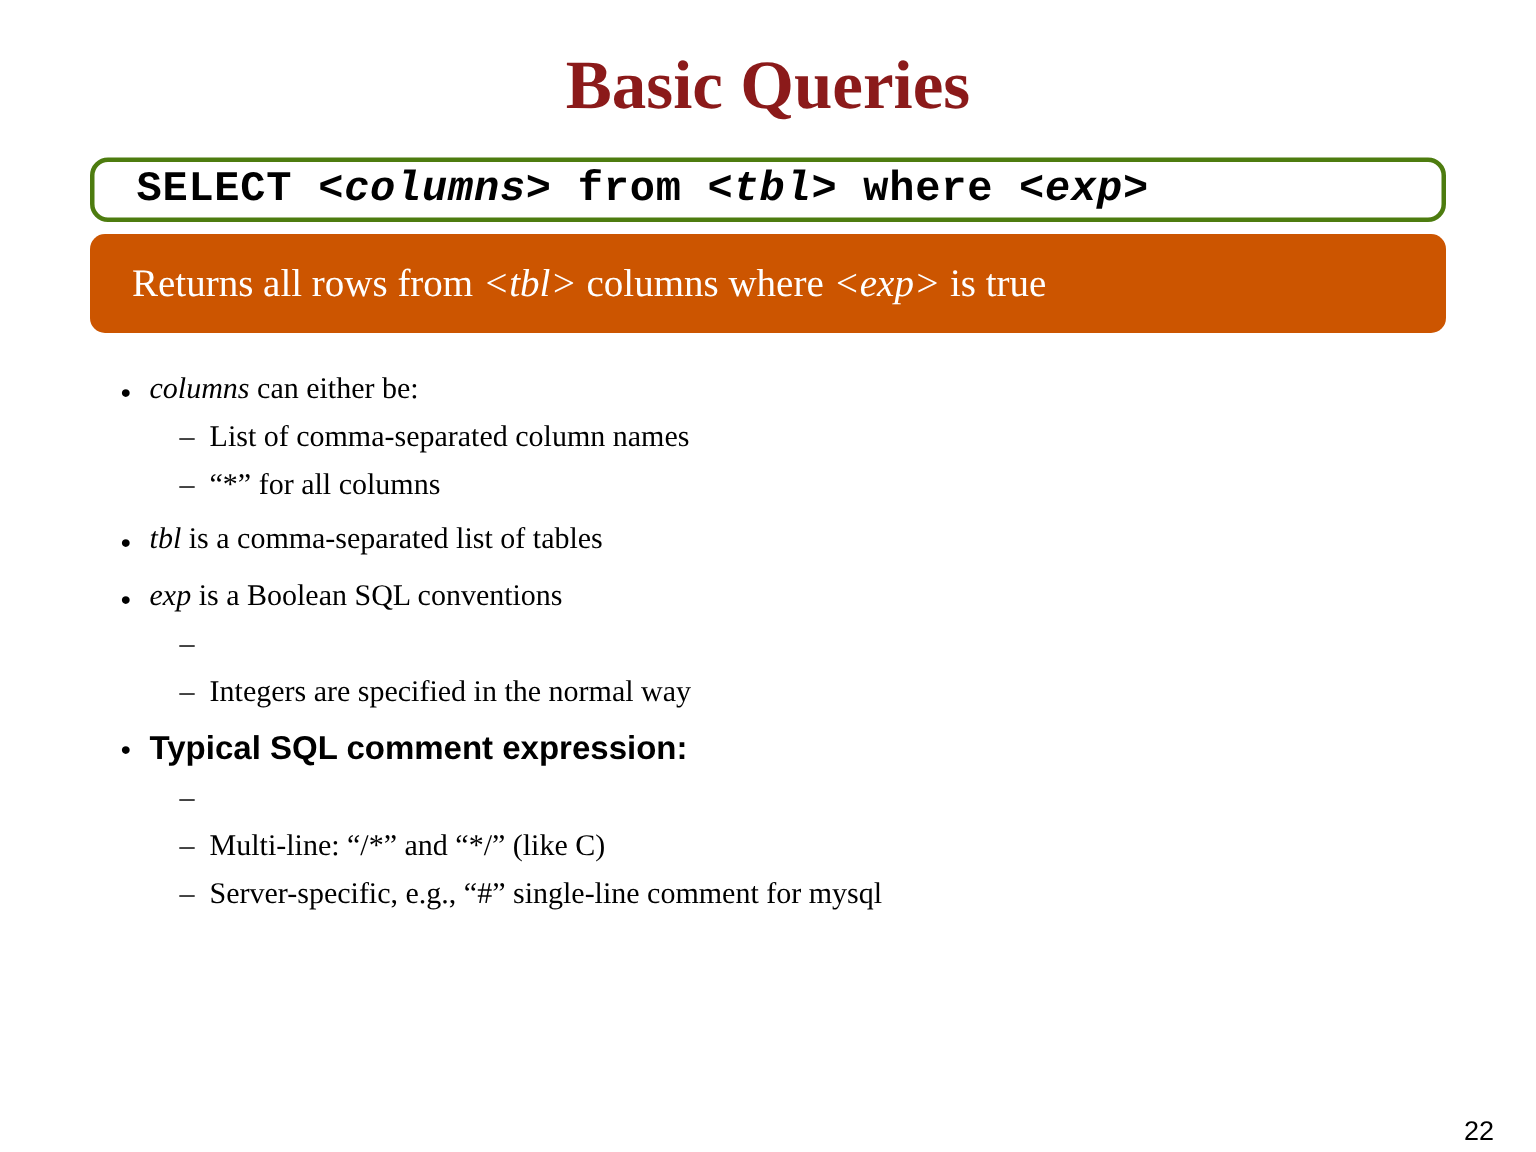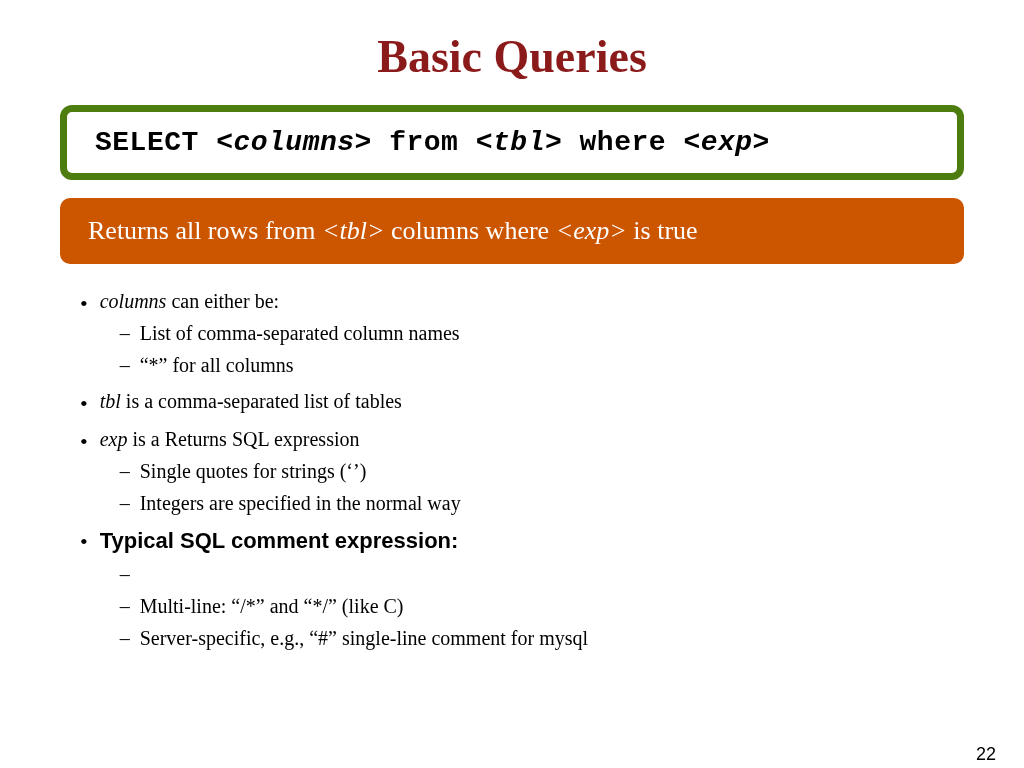--- a/index.html
+++ b/index.html
@@ -29,24 +29,24 @@
     .title {
       text-align: center;
       font-size: 46px;
       font-weight: bold;
       color: #8B1A1A;
       margin-bottom: 22px;
       font-family: 'Palatino Linotype', Palatino, Georgia, serif;
     }
 
     .code-box {
-      border: 7px solid #4d7c0f;
+      border: 3px solid #4d7c0f;
       border-radius: 12px;
-      padding: 15px 28px;
-      margin-bottom: 18px;
+      padding: 3px 28px;
+      margin-bottom: 8px;
       background: #fff;
     }
 
     .code-text {
       font-family: 'Courier New', Courier, monospace;
       font-size: 28px;
       font-weight: bold;
       color: #000;
       letter-spacing: 0.5px;
     }
@@ -190,25 +190,24 @@
     <li>
       <span class="bullet-dot">•</span>
       <div class="bullet-content">
         <span class="italic">tbl</span><span> is a comma-separated list of tables</span>
       </div>
     </li>
 
     <li>
       <span class="bullet-dot">•</span>
       <div class="bullet-content">
-        <span class="italic">exp</span><span> is a Returns SQL expression</span>
+        <span class="italic">exp</span><span> is a Boolean SQL conventions</span>
         <ul class="sub-list">
           <li>
             <span class="dash">–</span>
-            <span>Single quotes for strings (‘’)</span>
           </li>
           <li>
             <span class="dash">–</span>
             <span>Integers are specified in the normal way</span>
           </li>
         </ul>
       </div>
     </li>
 
     <li>

